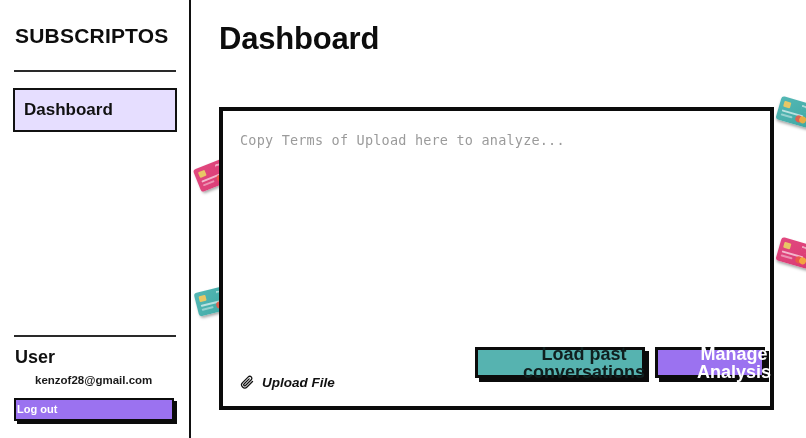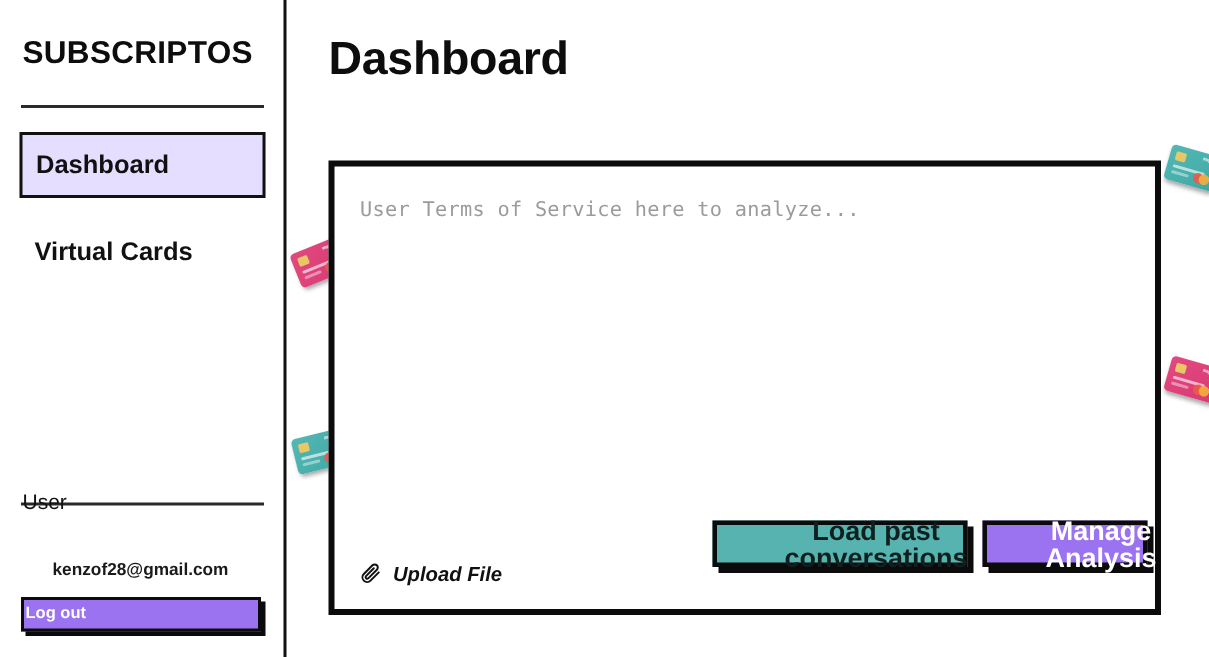--- a/index.html
+++ b/index.html
@@ -79,23 +79,23 @@
     left: 14px;
     top: 335px;
     width: 162px;
     height: 0;
     border-top: 2px solid #2a2a2a;
   }
 
   .user-name {
     position: absolute;
     left: 15px;
-    top: 326px;
-    font-size: 14px;
-    font-weight: 400;
+    top: 347px;
+    font-size: 18px;
+    font-weight: 700;
     color: #111111;
   }
   .user-email {
     position: absolute;
     left: 15px;
     top: 374px;
     font-size: 11.5px;
     font-weight: 700;
     color: #1a1a1a;
     margin-left: 20px;
@@ -295,41 +295,38 @@
   <aside id="sidebar">
 
     <div class="brand">SUBSCRIPTOS</div>
 
     <div class="hr-top"></div>
 
     <div class="nav-item active" id="nav-0">
       <span>Dashboard</span>
     </div>
 
-    <div class="nav-item plain" id="nav-1">
-      <span>Virtual Cards</span>
-    </div>
 
 
     <div class="hr-bottom"></div>
 
     <div class="user-name">User</div>
     <div class="user-email">kenzof28@gmail.com</div>
 
     <button class="logout-btn">Log out</button>
 
   </aside>
 
   <main id="main">
 
     <h1 class="page-title">Dashboard</h1>
 
     <section class="panel">
 
-      <div class="placeholder">User Terms of Service here to analyze...</div>
+      <div class="placeholder">Copy Terms of Upload here to analyze...</div>
 
       <div class="upload-row">
         <svg class="clip-icon" width="15" height="15" viewBox="0 0 24 24">
           <path d="M20 10.5 11.2 19.3a5 5 0 0 1-7.1-7.1l9.2-9.2a3.3 3.3 0 1 1 4.7 4.7l-9.2 9.2a1.7 1.7 0 0 1-2.4-2.4l8.3-8.3" fill="none" stroke="#111111" stroke-width="2.1" stroke-linecap="round" stroke-linejoin="round"></path>
         </svg>
         <span class="upload-label">Upload File</span>
       </div>
 
       <button class="btn btn-load">Load past conversations</button>
 

